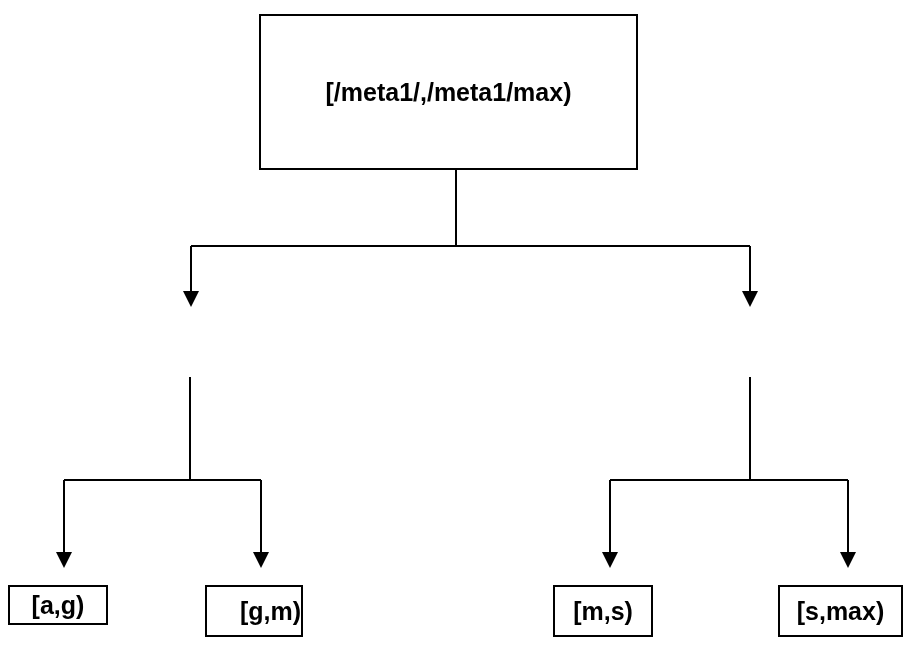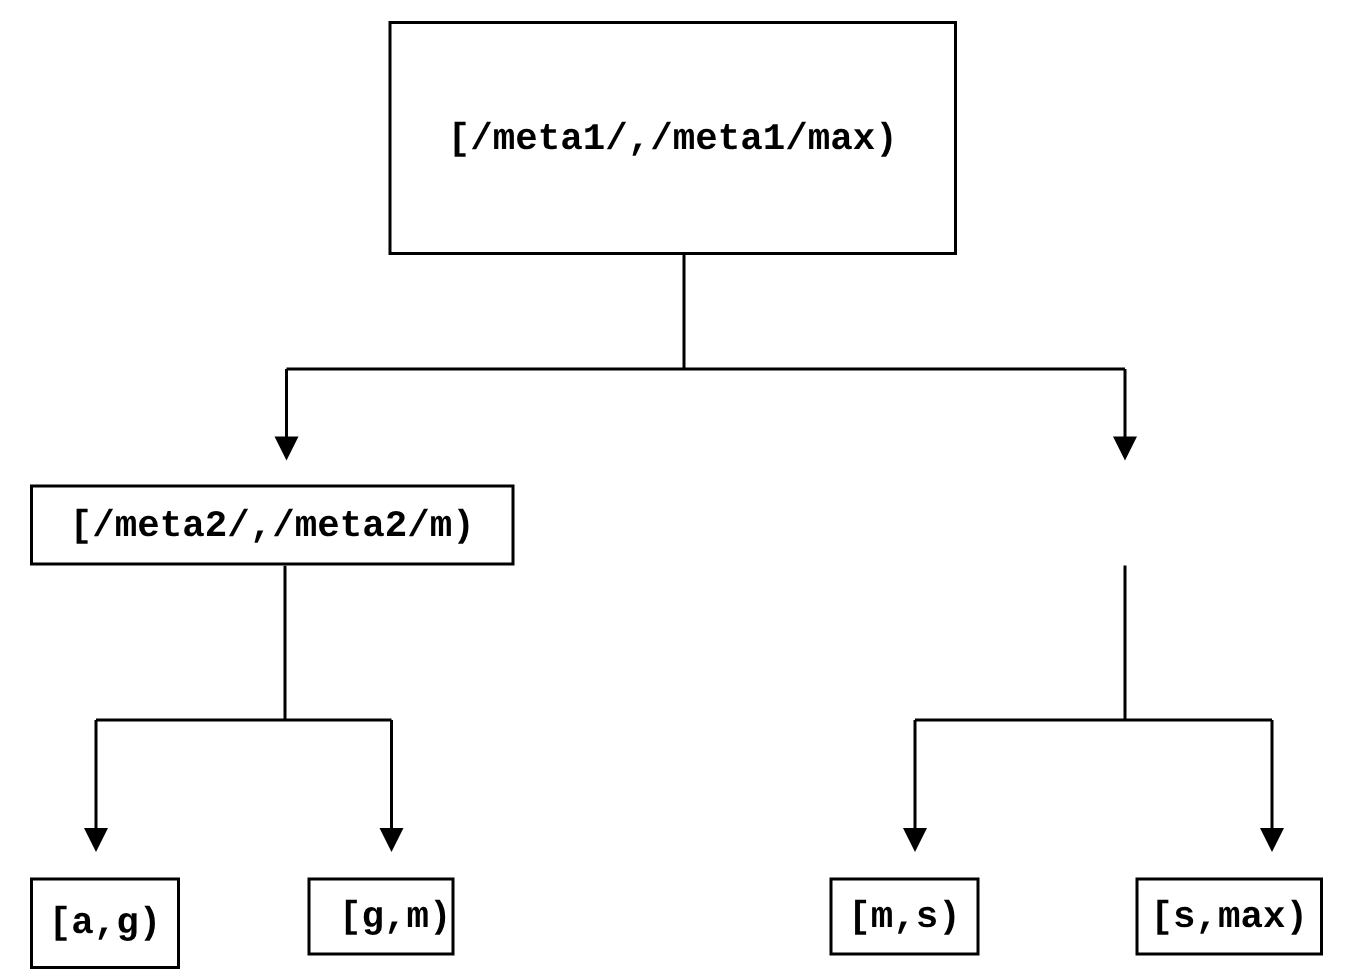--- a/index.html
+++ b/index.html
@@ -6,21 +6,21 @@
     margin: 0;
     padding: 0;
     background: #ffffff;
   }
   .canvas {
     position: relative;
     width: 912px;
     height: 652px;
     background: #ffffff;
     overflow: hidden;
-    font-family: Liberation Mono, monospace;
+    font-family: Liberation Sans, sans-serif;
   }
   .edges {
     position: absolute;
     left: 0;
     top: 0;
   }
   .node {
     position: absolute;
     box-sizing: border-box;
     border: 2px solid #000000;
@@ -29,24 +29,24 @@
     align-items: center;
     justify-content: center;
     font-weight: bold;
     font-size: 25px;
     color: #000000;
     white-space: nowrap;
   }
   .node-root        { left: 259px; top: 14px;  width: 379px; height: 156px; }
   .node-l1-left     { left: 20px;  top: 323px; width: 323px; height: 54px; }
   .node-l1-right    { left: 582px; top: 323px; width: 321px; height: 54px; }
-  .node-leaf-ag     { left: 8px;   top: 585px; width: 100px; height: 61px; margin-left: 12px; }
+  .node-leaf-ag     { left: 8px;   top: 585px; width: 100px; height: 40px; }
   .node-leaf-gm     { left: 205px; top: 585px; width: 98px;  height: 52px; justify-content: flex-end; }
   .node-leaf-ms     { left: 553px; top: 585px; width: 100px; height: 52px; }
-  .node-leaf-smax   { left: 757px; top: 585px; width: 125px; height: 52px; }
+  .node-leaf-smax   { left: 778px; top: 585px; width: 125px; height: 52px; }
 </style>
 </head>
 <body>
 
 <div class="canvas">
 
   <svg class="edges" width="912" height="652" viewBox="0 0 912 652">
     <g stroke="#000000" stroke-width="2" fill="none">
 
       <path d="M456,169 V246 M191,246 H750 M191,246 V292 M750,246 V292"></path>
@@ -62,23 +62,20 @@
       <polygon points="253,552 269,552 261,568"></polygon>
       <polygon points="602,552 618,552 610,568"></polygon>
       <polygon points="840,552 856,552 848,568"></polygon>
     </g>
   </svg>
 
   <div class="node node-root">
     <span>[/meta1/,/meta1/max)</span>
   </div>
 
-  <div class="node node-l1-left">
-    <span>[/meta2/,/meta2/m)</span>
-  </div>
 
 
   <div class="node node-leaf-ag">
     <span>[a,g)</span>
   </div>
 
   <div class="node node-leaf-gm">
     <span>[g,m)</span>
   </div>
 

